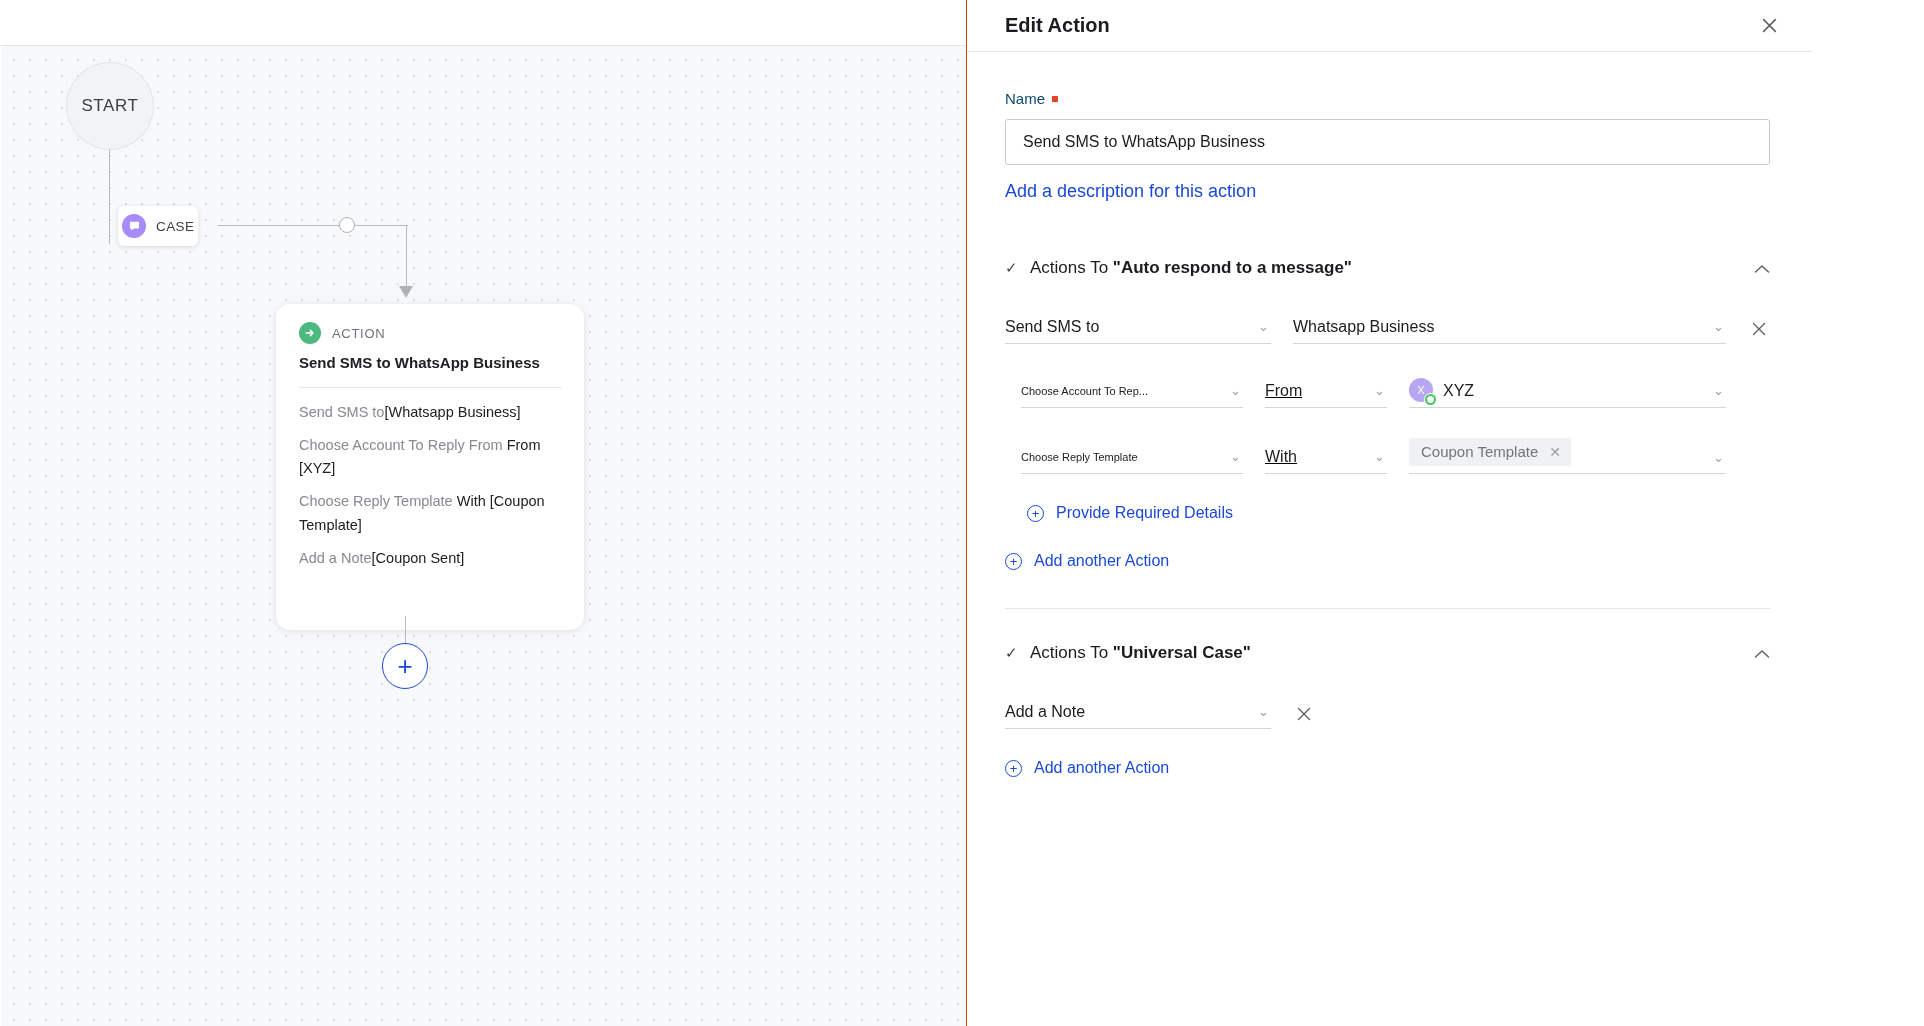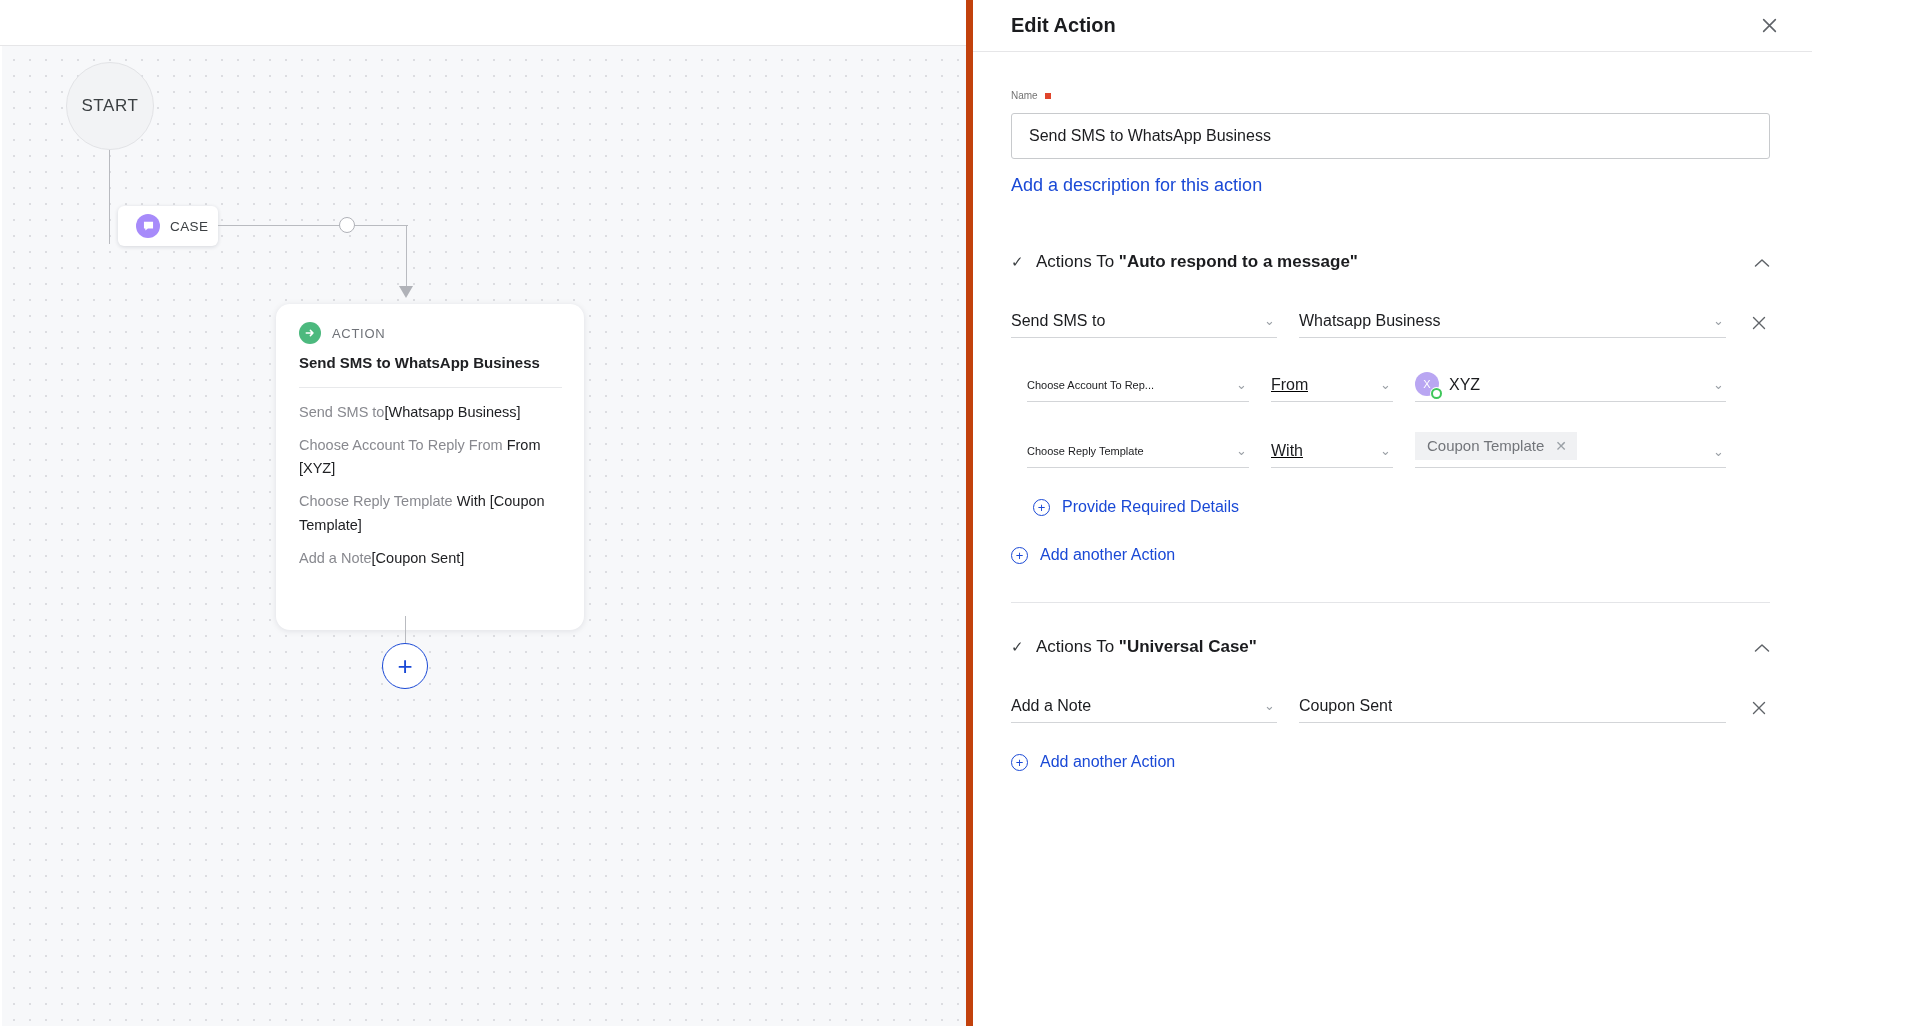--- a/index.html
+++ b/index.html
@@ -53,25 +53,25 @@
   
   .line-start-case {
     position: absolute; left: 109px; top: 150px;
     width: 1.4px; height: 94px;
     background: #b9bbc0;
   }
 
   
   .case-node {
     position: absolute; left: 118px; top: 206px;
-    width: 100px; height: 40px;
+    width: 80px; height: 40px;
     background: #ffffff;
     border-radius: 6px;
     box-shadow: 0 1px 4px rgba(16,24,40,.14);
-    display: flex; align-items: center; padding-left: 18px; gap: 10px;
+    display: flex; align-items: center; padding-left: 4px; gap: 10px;
   }
   .case-icon {
     width: 24px; height: 24px; border-radius: 50%;
     background: #a78bfa;
     display: flex; align-items: center; justify-content: center;
     flex: none;
   }
   .case-label { font-size: 13.5px; color: #3c4043; letter-spacing: .4px; }
 
   
@@ -140,40 +140,40 @@
     background: #ffffff; border: 1.8px solid #1a49d6;
     display: flex; align-items: center; justify-content: center;
     color: #1a49d6; font-size: 26px; line-height: 1; font-weight: 300;
   }
 
   
   .panel {
     position: absolute; left: 966px; top: 0;
     width: 846px; height: 1026px;
     background: #ffffff;
-    border-left: 7px solid #c2410c;
+    border-left: 1px solid #c2410c;
     overflow: hidden;
   }
   .panel-header {
     height: 52px; width: 100%;
     border-bottom: 1px solid #e6e6e8;
     display: flex; align-items: center;
     padding: 0 30px 0 38px;
   }
   .panel-title { font-size: 20px; color: #1b1c1f; font-weight: bold; flex: 1; }
   .close-x {
     width: 26px; height: 26px;
     display: flex; align-items: center; justify-content: center;
     color: #5f6368;
   }
 
   .panel-body { padding: 38px 42px 0 38px; }
 
   .field-label {
-    font-size: 10px; color: #737373; display: flex; align-items: center; gap: 7px;
+    font-size: 15px; color: #0c4a6e; display: flex; align-items: center; gap: 7px;
   }
   .req-dot { width: 6px; height: 6px; background: #e0452c; display: inline-block; }
   .name-input {
     margin-top: 12px;
     width: 100%; height: 46px;
     border: 1px solid #c8cacd; border-radius: 3px;
     font-size: 16px; color: #1b1c1f;
     padding: 0 17px;
     font-family: "Liberation Sans", sans-serif;
     background: #fff;
@@ -458,23 +458,20 @@
               <path d="M1.5 8 8 2l6.5 6" stroke="#5f6368" stroke-width="1.5" stroke-linecap="round" stroke-linejoin="round"></path>
             </svg>
           </span>
         </div>
 
         <div class="row">
           <div class="sel sel-w1">
             <span class="txt">Add a Note</span>
             <span class="chev">⌄</span>
           </div>
-          <div class="sel sel-w2">
-            <span class="txt">Coupon Sent</span>
-          </div>
           <div class="row-x">
             <svg width="16" height="16" viewBox="0 0 16 16" fill="none">
               <path d="M2.5 2.5 13.5 13.5M13.5 2.5 2.5 13.5" stroke="#5f6368" stroke-width="1.4" stroke-linecap="round"></path>
             </svg>
           </div>
         </div>
 
         <div>
           <a class="link-btn" href="#">
             <span class="plus-circle">+</span>

